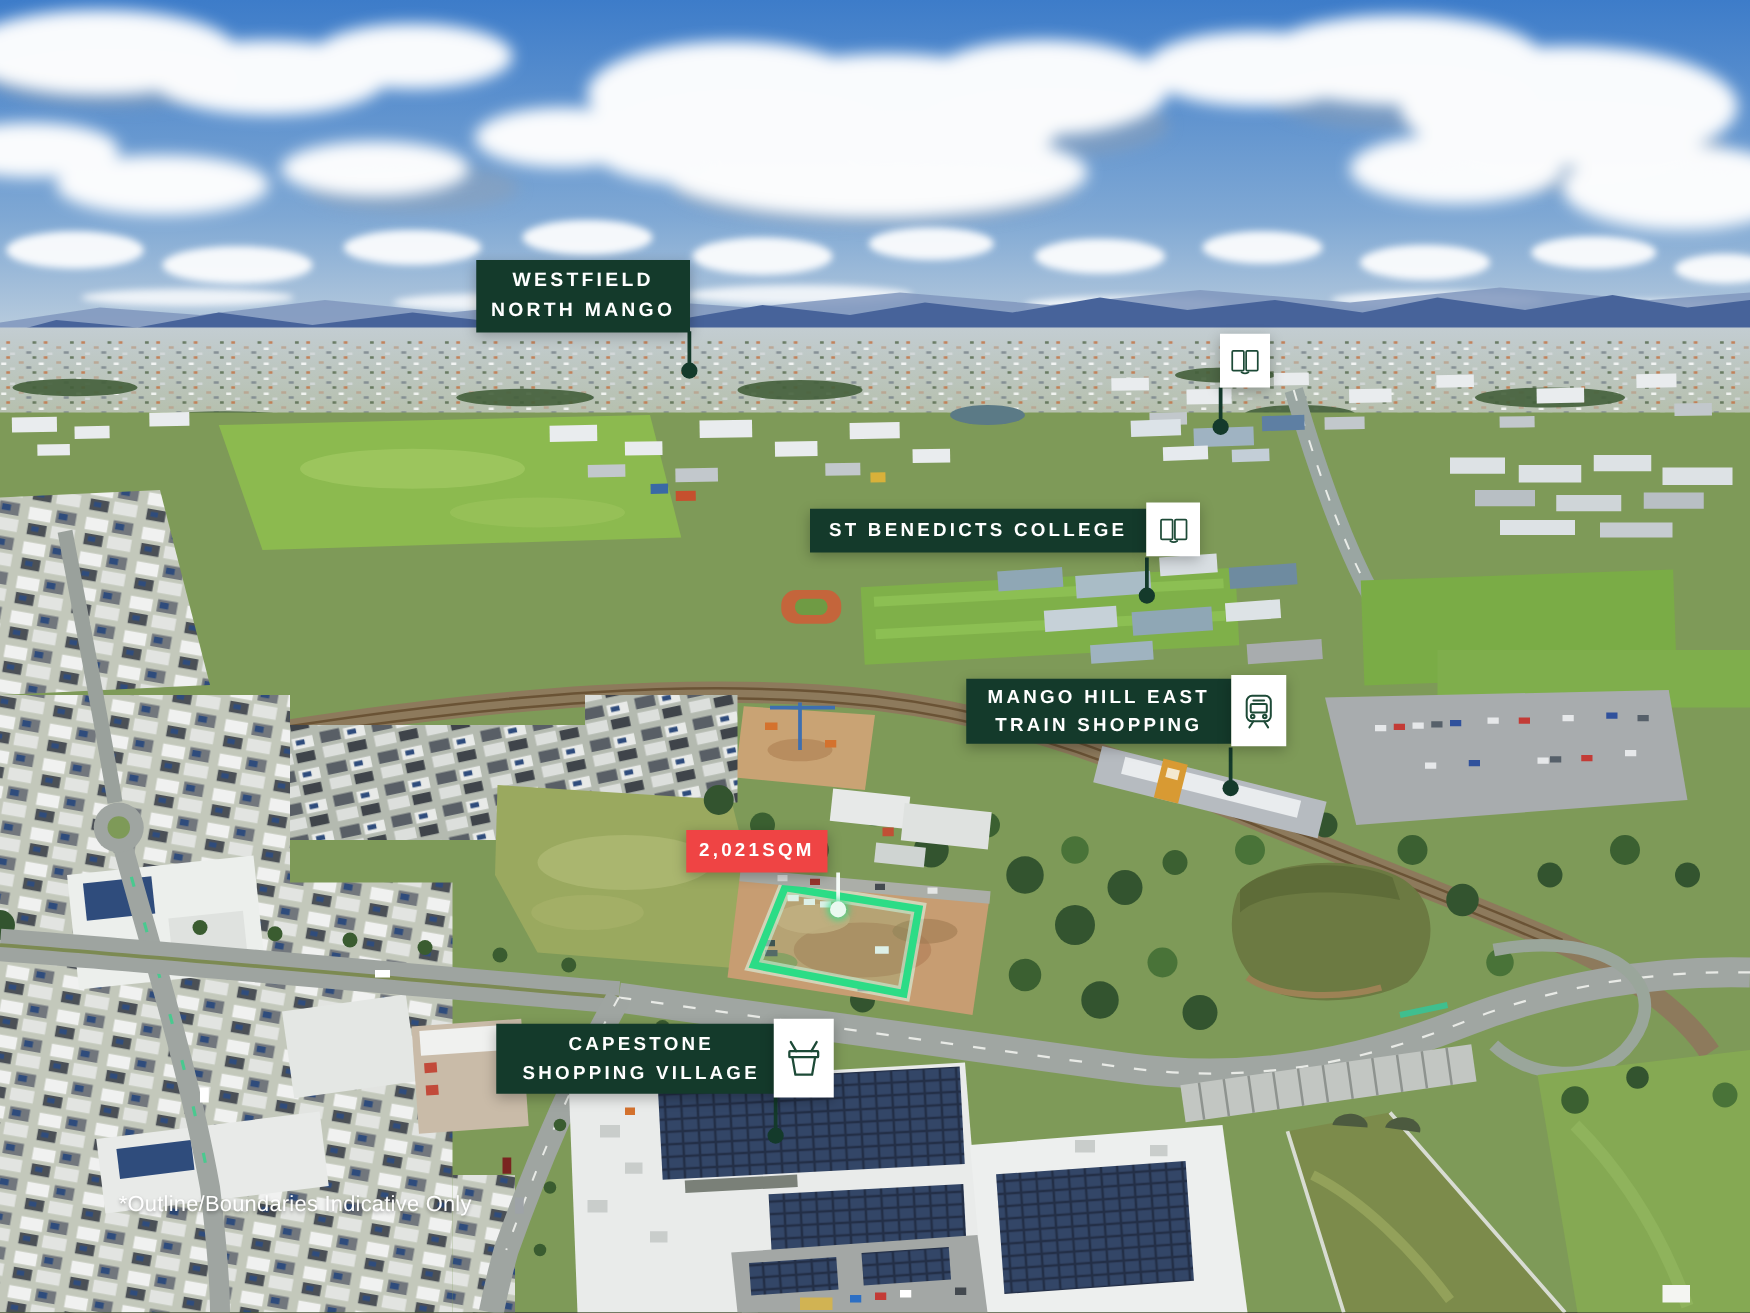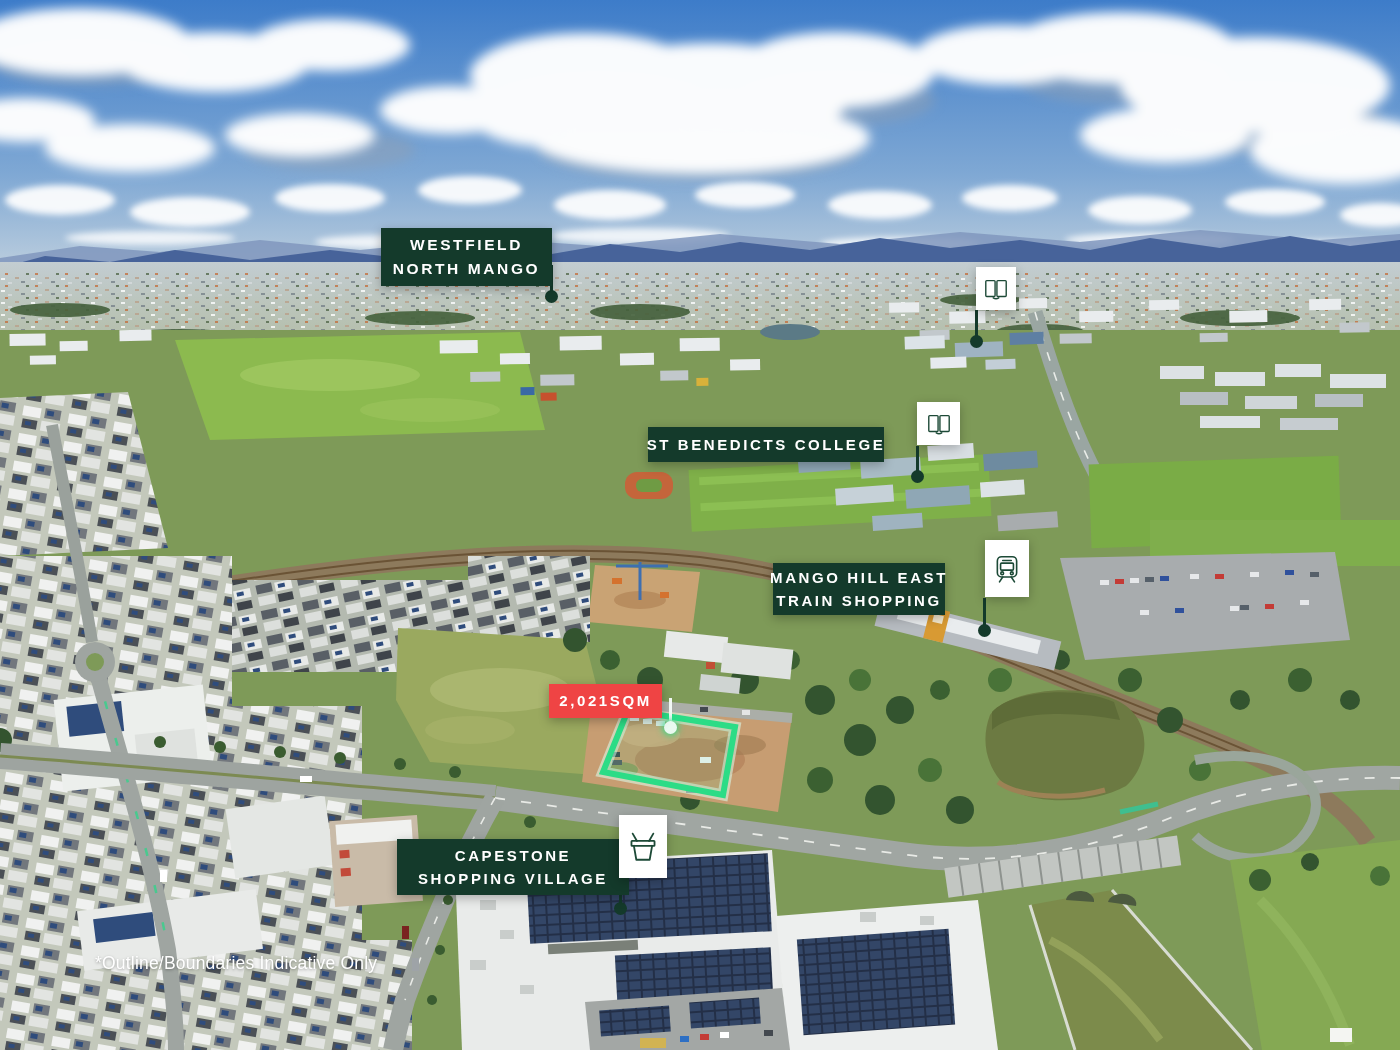--- a/index.html
+++ b/index.html
@@ -3,21 +3,21 @@
 <meta charset="utf-8">
 <style>
   html,body{margin:0;padding:0;background:#222;}
   #stage{position:relative;width:1400px;height:1050px;overflow:hidden;
          font-family:"Liberation Sans","DejaVu Sans",sans-serif;}
   #scene{position:absolute;inset:0;}
   .label-box{position:absolute;background:#143a2b;color:#fff;display:flex;
              flex-direction:column;align-items:center;justify-content:center;
              text-align:center;font-weight:bold;letter-spacing:2.6px;
              font-size:15px;line-height:1.55;box-shadow:0 3px 10px rgba(0,0,0,.28);
-             white-space:nowrap;margin-top:20px;}
+             white-space:nowrap;}
   .accent-box{background:#ef4444;}
   .icon-box{position:absolute;background:#ffffff;display:flex;align-items:center;
             justify-content:center;box-shadow:0 3px 10px rgba(0,0,0,.25);}
   .icon-box svg{stroke:#1d4a37;fill:none;stroke-width:1.5;stroke-linecap:round;
                 stroke-linejoin:round;}
   .leader{position:absolute;width:3px;background:#143a2b;}
   .leader.white{background:#f4fbf7;}
   .dot{position:absolute;width:13px;height:13px;border-radius:50%;background:#143a2b;}
   .dot.pale{background:#e9f9f0;box-shadow:0 0 6px 2px rgba(44,220,134,.8);}
   .disclaimer{position:absolute;left:95px;top:953px;color:#ffffff;font-size:17.5px;
@@ -501,34 +501,34 @@
 <div class="icon-box" style="left:976px;top:267px;width:40px;height:43px">
   <svg width="26" height="26" viewBox="0 0 28 28">
     <rect x="3" y="5" width="10" height="17" rx="1"></rect>
         <rect x="15" y="5" width="10" height="17" rx="1"></rect>
     <path d="M11,23.5 q3,2 6,0"></path>
   </svg>
 </div>
 
 <div class="leader" style="left:916px;top:446px;height:26px"></div>
 <div class="dot" style="left:911px;top:470px"></div>
-<div class="label-box" style="left:648px;top:407px;width:236px;height:35px">
+<div class="label-box" style="left:648px;top:407px;width:269px;height:35px">
   <span>ST BENEDICTS COLLEGE</span>
 </div>
 <div class="icon-box" style="left:917px;top:402px;width:43px;height:43px">
   <svg width="26" height="26" viewBox="0 0 28 28">
     <rect x="3" y="5" width="10" height="17" rx="1"></rect>
         <rect x="15" y="5" width="10" height="17" rx="1"></rect>
     <path d="M11,23.5 q3,2 6,0"></path>
   </svg>
 </div>
 
 <div class="leader" style="left:983px;top:598px;height:28px"></div>
 <div class="dot" style="left:978px;top:624px"></div>
-<div class="label-box" style="left:773px;top:543px;width:172px;height:52px">
+<div class="label-box" style="left:773px;top:543px;width:212px;height:52px">
   <span>MANGO HILL EAST</span>
   <span>TRAIN SHOPPING</span>
 </div>
 <div class="icon-box" style="left:985px;top:540px;width:44px;height:57px">
   <svg width="30" height="30" viewBox="0 0 28 28">
     <rect x="5" y="2.5" width="18" height="19" rx="4"></rect>
     <line x1="10" y1="6" x2="18" y2="6"></line>
     <rect x="8" y="8.5" width="12" height="6.5" rx="1"></rect>
     <circle cx="9.5" cy="18" r="1.3"></circle>
         <circle cx="18.5" cy="18" r="1.3"></circle>

